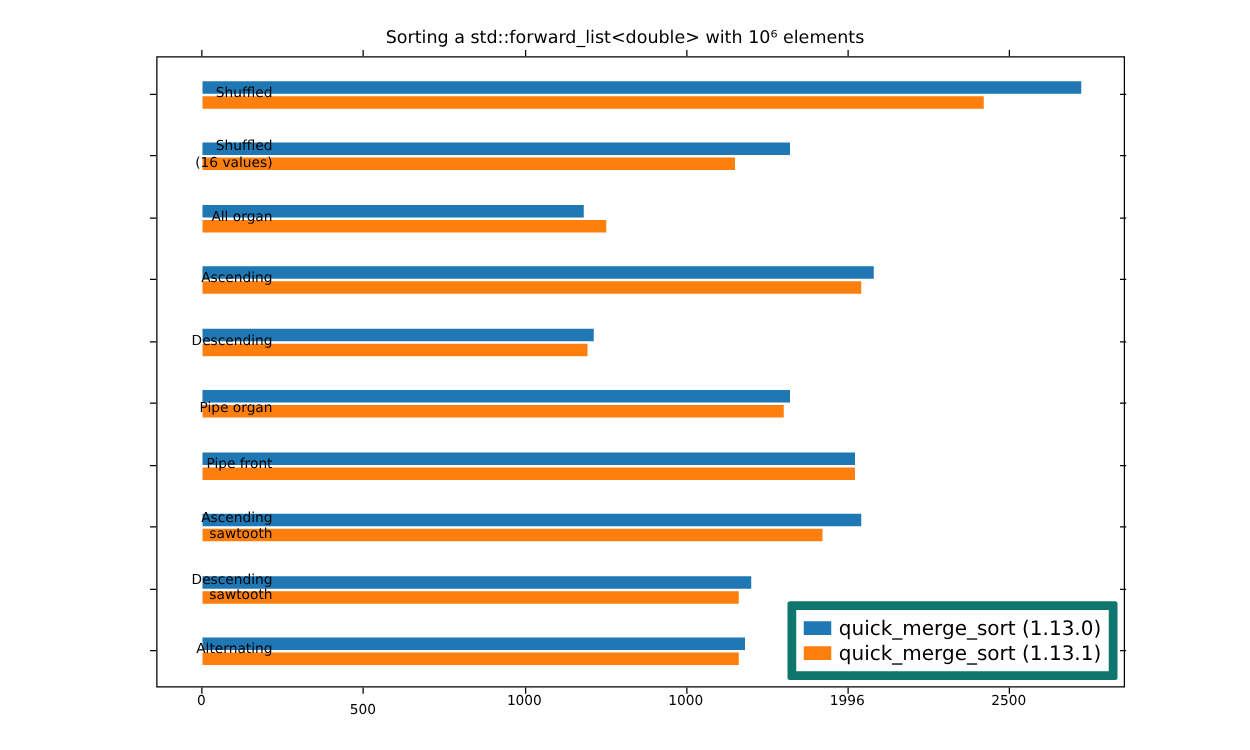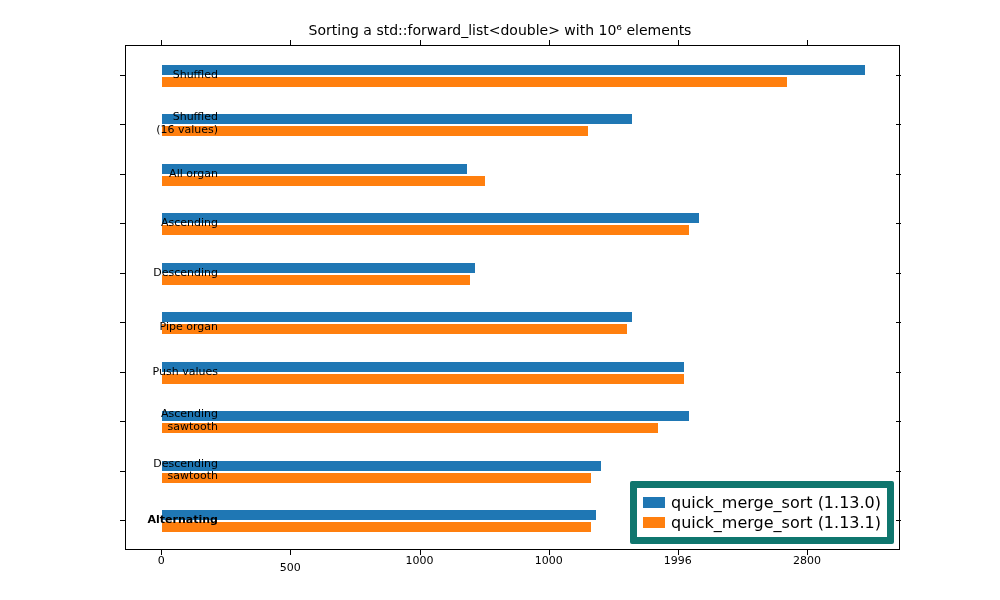--- a/index.html
+++ b/index.html
@@ -210,30 +210,30 @@
         </div>
       </div>
   </div>
 
   <div id="xticklabels">
       <div class="xticklabel" style="left: 161.167px; top: 554px;">0</div>
       <div class="xticklabel" style="left: 290.333px; top: 561px;">500</div>
       <div class="xticklabel" style="left: 419.5px; top: 554px;">1000</div>
       <div class="xticklabel" style="left: 548.667px; top: 554px;">1000</div>
       <div class="xticklabel" style="left: 677.833px; top: 554px;">1996</div>
-      <div class="xticklabel" style="left: 807px; top: 554px;">2800</div>
+      <div class="xticklabel" style="left: 807px; top: 554px;">2500</div>
     </div>
   <div id="yticklabels">
       <div class="yticklabel" style="top: 75px;">Shuffled</div>
       <div class="yticklabel" style="top: 124.444px;">Shuffled
 (16 values)</div>
       <div class="yticklabel" style="top: 173.889px;">All organ</div>
       <div class="yticklabel" style="top: 223.333px;">Ascending</div>
       <div class="yticklabel" style="top: 272.778px;">Descending</div>
       <div class="yticklabel" style="top: 327px;">Pipe organ</div>
-      <div class="yticklabel" style="top: 371.667px;">Push values</div>
+      <div class="yticklabel" style="top: 371.667px;">Pipe front</div>
       <div class="yticklabel" style="top: 421.111px;">Ascending
 sawtooth</div>
       <div class="yticklabel" style="top: 470.556px;">Descending
 sawtooth</div>
-      <div class="yticklabel" style="top: 520px; font-weight: bold;">Alternating</div>
+      <div class="yticklabel" style="top: 520px;">Alternating</div>
     </div>
 </div>
 
 </body></html>

